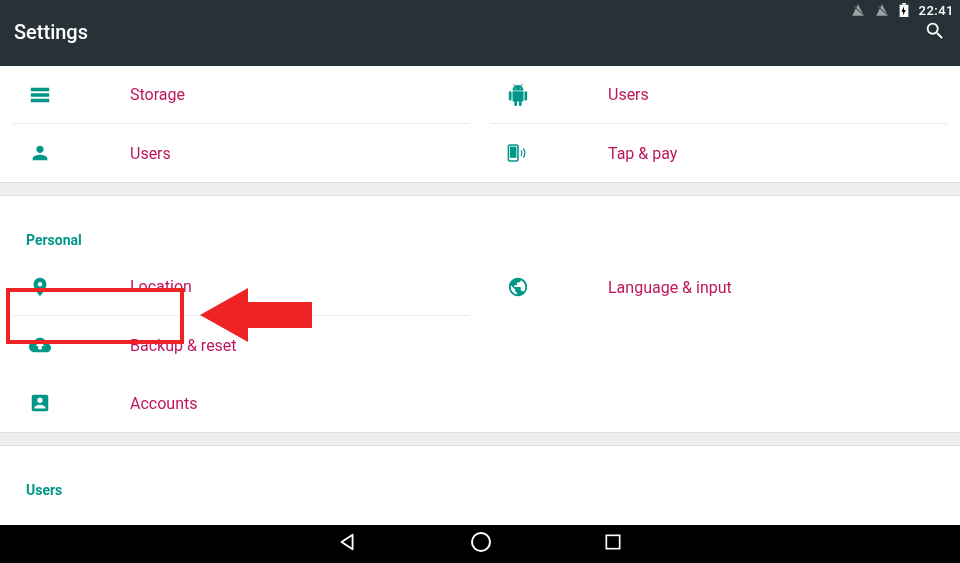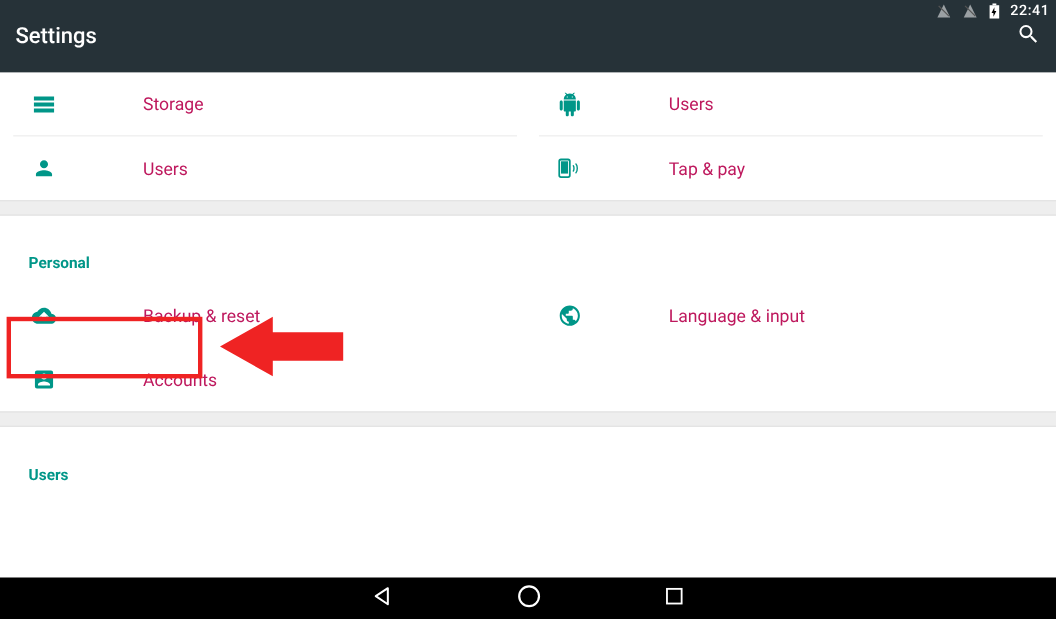--- a/index.html
+++ b/index.html
@@ -128,20 +128,28 @@
   </div>
 
   <div class="section-gap"></div>
 
   <div class="single-col">
     <div class="section-header">Personal</div>
   </div>
 
   <div class="columns">
     <div class="col-left">
+      <div class="item">
+        <span class="iconwrap">
+          <svg width="22" height="22" viewBox="0 0 24 24">
+              <path d="M12 2C8.13 2 5 5.13 5 9c0 5.25 7 13 7 13s7-7.75 7-13c0-3.87-3.13-7-7-7zm0 9.5c-1.38 0-2.5-1.12-2.5-2.5S10.62 6.5 12 6.5s2.5 1.12 2.5 2.5S13.38 11.5 12 11.5z"></path>
+            </svg>
+        </span>
+        <span class="label">Location</span>
+      </div>
       <div class="item" style="border-bottom:none">
         <span class="iconwrap">
           <svg width="22" height="22" viewBox="0 0 24 24">
               <path d="M19.35 10.04C18.67 6.59 15.64 4 12 4 9.11 4 6.6 5.64 5.35 8.04 2.34 8.36 0 10.91 0 14c0 3.31 2.69 6 6 6h13c2.76 0 5-2.24 5-5 0-2.64-2.05-4.78-4.65-4.96zM14 13v4h-4v-4H7l5-5 5 5h-3z"></path>
             </svg>
         </span>
         <span class="label">Backup &amp; reset</span>
       </div>
       <div class="item">
         <span class="iconwrap">

